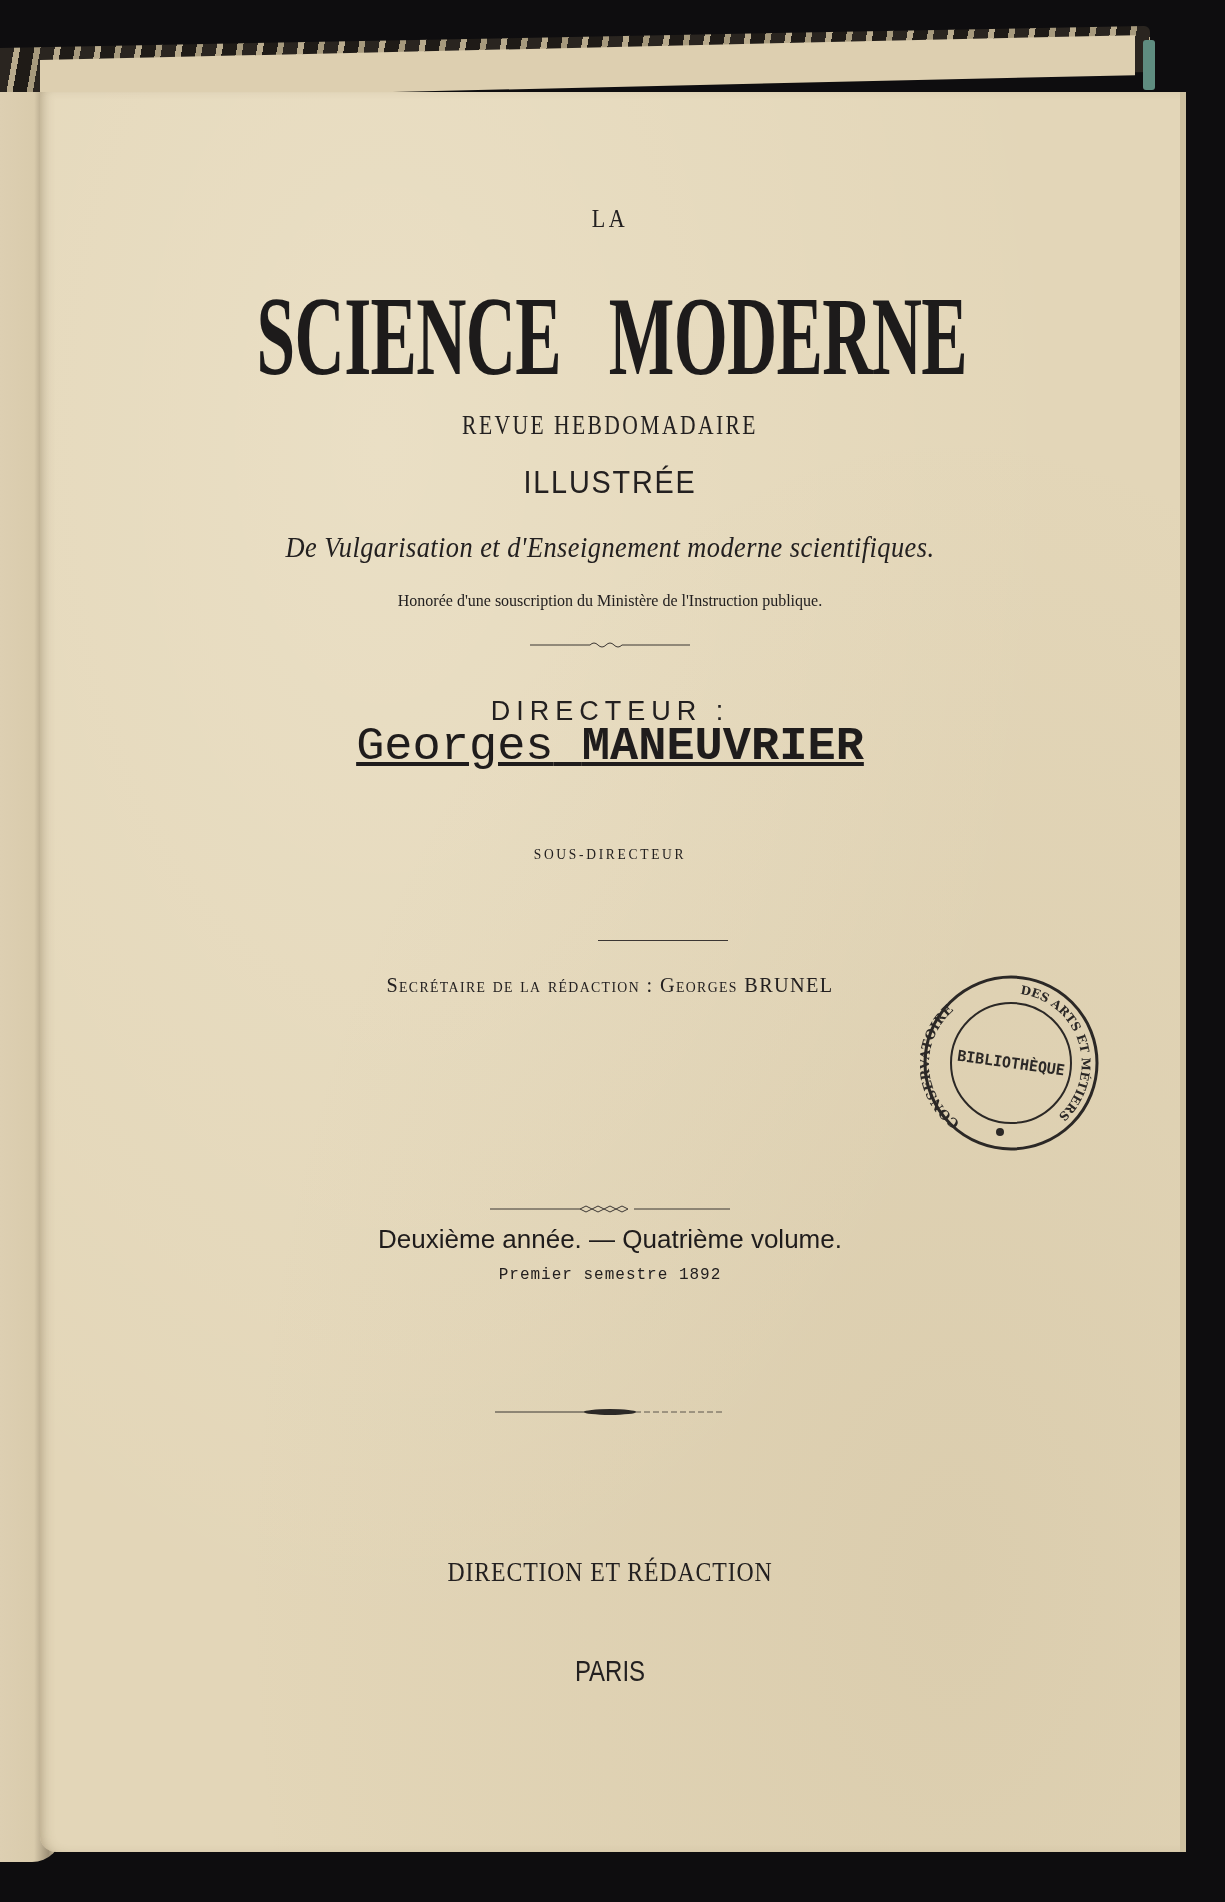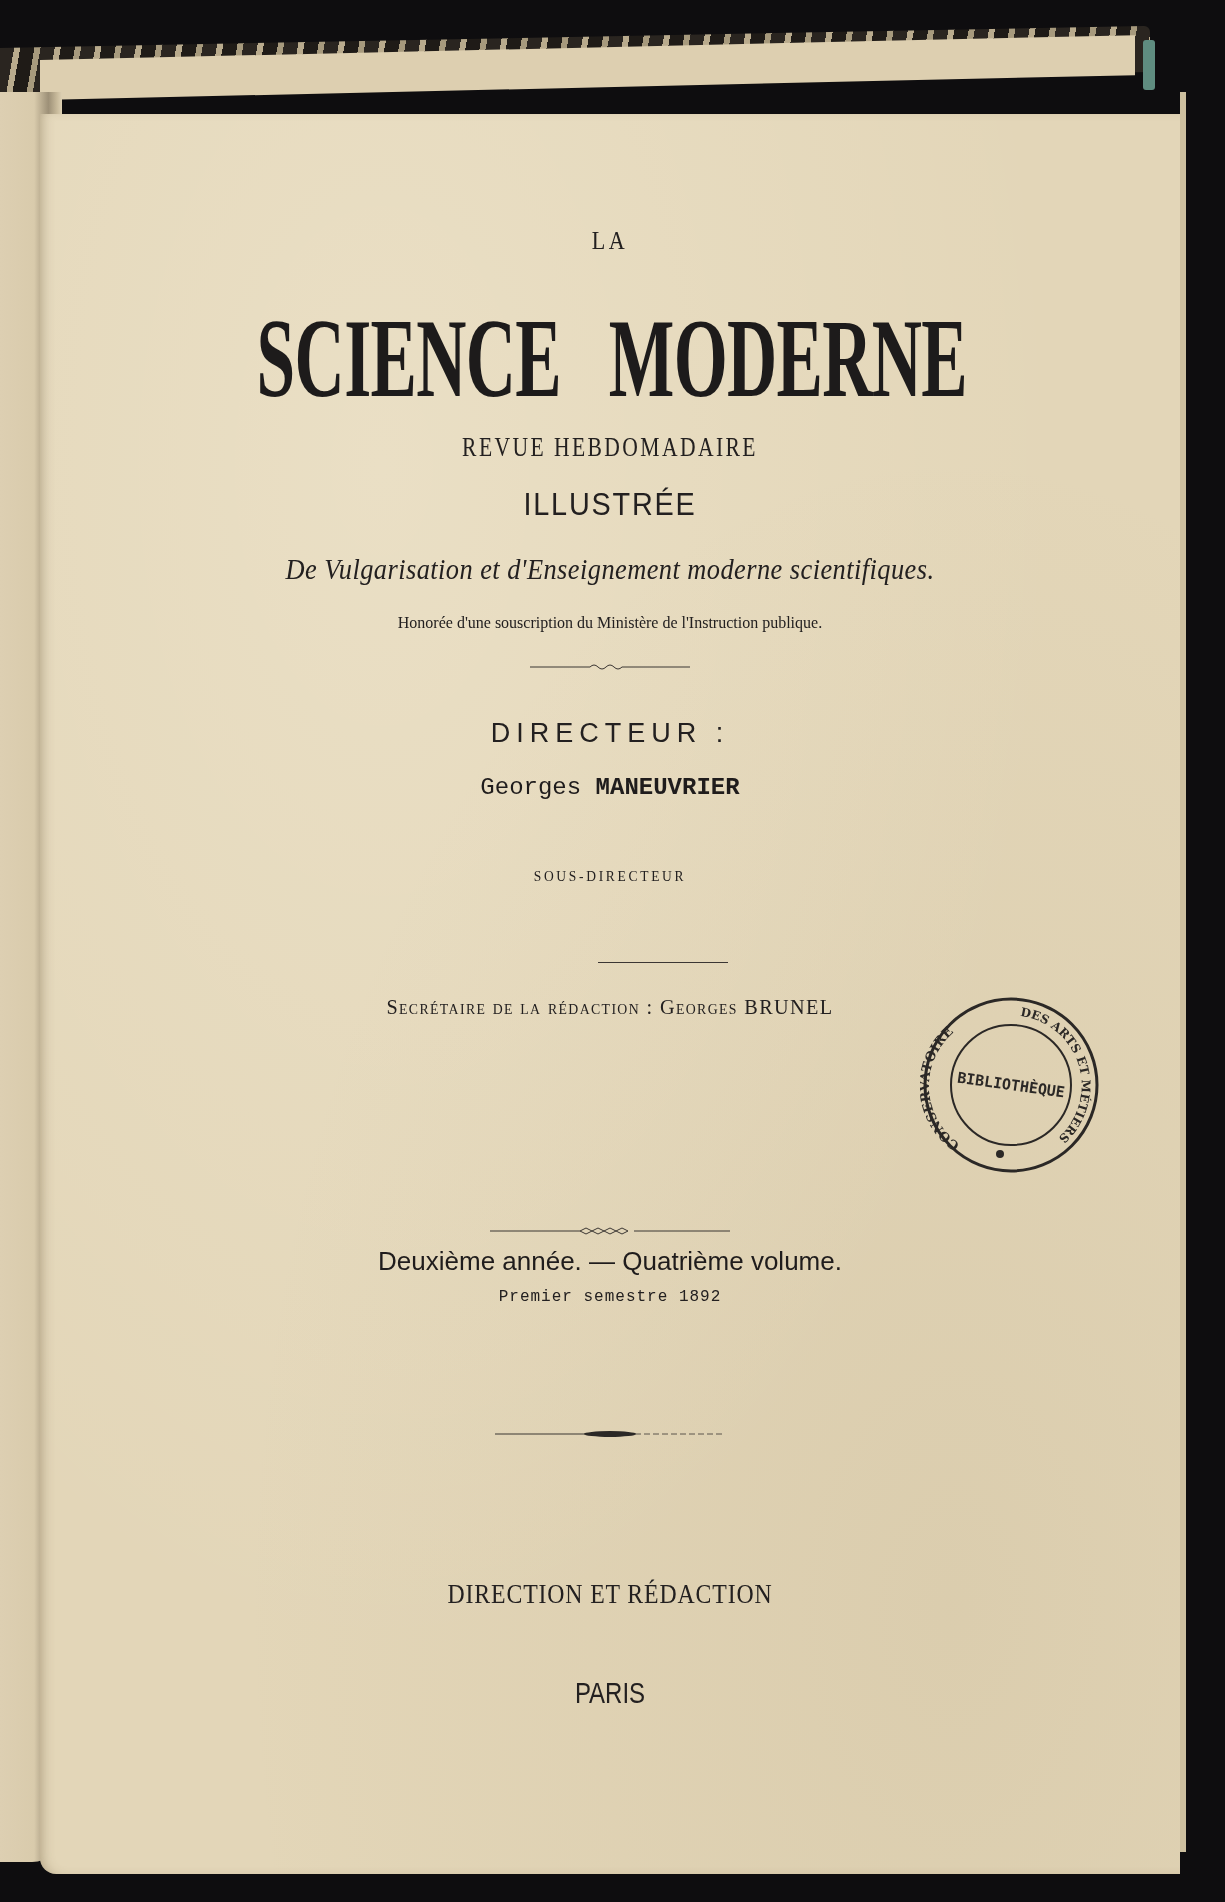--- a/index.html
+++ b/index.html
@@ -29,21 +29,20 @@
       border-bottom-right-radius:30px;
     }
     .page {
       position:absolute; left:40px; top:92px; width:1140px; height:1760px;
       background:
         radial-gradient(ellipse at 30% 20%, rgba(255,250,235,0.25), rgba(0,0,0,0) 60%),
         radial-gradient(ellipse at 80% 85%, rgba(160,140,100,0.12), rgba(0,0,0,0) 55%),
         #e3d6b8;
       border-bottom-left-radius:16px;
       box-shadow: inset 8px 0 14px -8px rgba(90,70,40,0.45);
-      margin-top: 22px;
     }
     .page-edge-r {
       position:absolute; left:1180px; top:92px; width:6px; height:1760px;
       background:#cdbf9f;
     }
     .content { position:absolute; left:0; top:0; width:100%; height:100%; }
     .line { position:absolute; left:0; width:100%; text-align:center; color:#232020; white-space:nowrap; }
 
     .la { top:112px; font-family:"Liberation Serif", serif; font-size:26px; letter-spacing:4px; transform:scaleX(0.85); }
     .title {
@@ -53,21 +52,21 @@
       word-spacing:50px;
     }
     .revue { top:318px; font-family:"Liberation Serif", serif; font-size:27px; letter-spacing:3px; transform:scaleX(0.8); }
     .illus { top:372px; font-family:"Liberation Sans", sans-serif; font-size:32px; letter-spacing:2px; transform:scaleX(0.9); }
     .vulg { top:438px; font-family:"Liberation Serif", serif; font-style:italic; font-size:30px; transform:scaleX(0.88); letter-spacing:0.5px; }
     .honoree { top:500px; font-family:"Liberation Serif", serif; font-size:16px; }
     .orn { position:absolute; left:0; width:100%; height:10px; }
     .orn svg { display:block; margin:0 auto; }
 
     .dir-label { top:604px; font-family:"Liberation Sans", sans-serif; font-size:27px; letter-spacing:6px; }
-    .dir-name { top:660px; font-family:"Liberation Mono", monospace; font-size:24px; color:#1f1c1c; }
+    .dir-name { top:628px; font-family:"Liberation Mono", monospace; font-size:47px; color:#1f1c1c;text-decoration:underline; }
     .dir-name b { font-weight:bold; }
     .sous { top:754px; font-family:"Liberation Serif", serif; font-size:15px; letter-spacing:3px; transform:scaleX(0.9); }
     .labo { top:786px; font-family:"Liberation Mono", monospace; font-size:19px; letter-spacing:2px; }
     .rule-short { position:absolute; top:848px; left:558px; width:130px; height:1px; background:#3b3633; }
     .secr { top:880px; font-family:"Liberation Serif", serif; font-size:22px; letter-spacing:1.5px; font-variant:small-caps; transform:scaleX(0.92); }
 
     .stamp { position:absolute; left:880px; top:880px; width:182px; height:182px; }
 
     .annee { top:1132px; font-family:"Liberation Sans", sans-serif; font-weight:normal; font-size:26px; color:#1f1c1c; }
     .semestre { top:1174px; font-family:"Liberation Mono", monospace; font-size:16px; letter-spacing:1px; }

